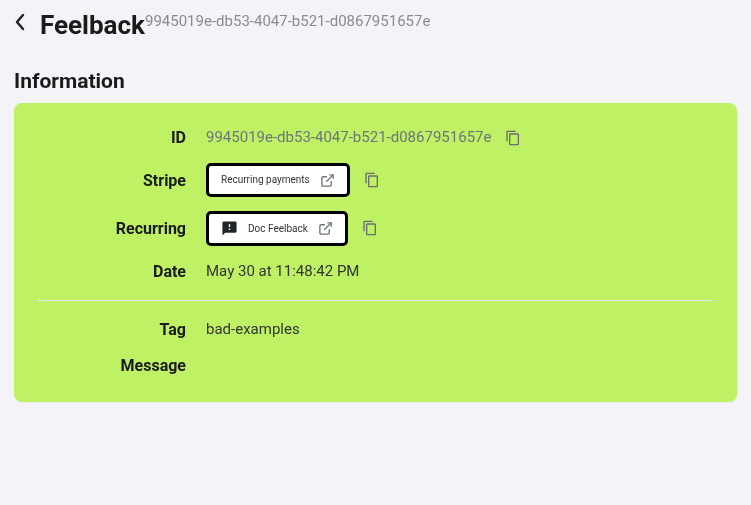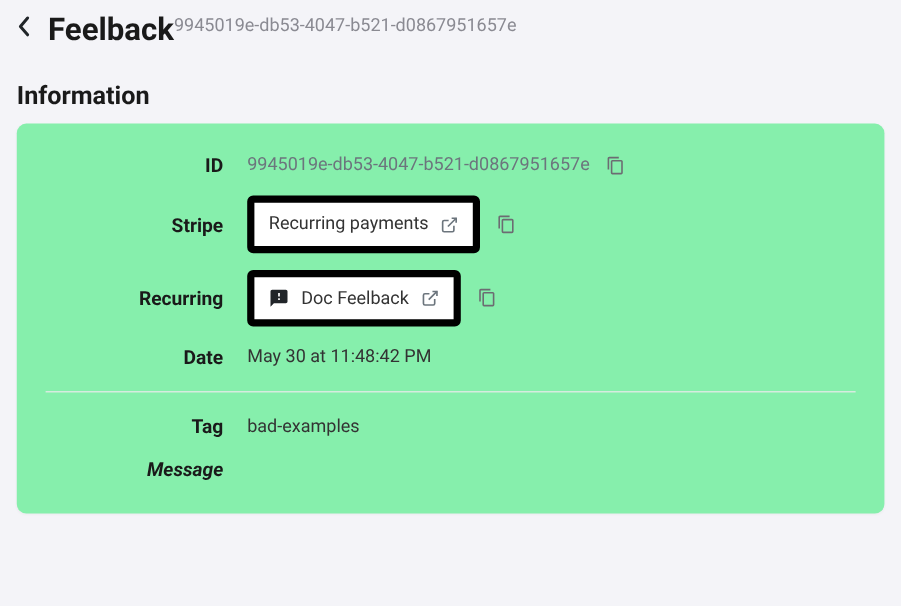--- a/index.html
+++ b/index.html
@@ -45,35 +45,34 @@
       color: #8a8a92;
       margin-top: 2px;
     }
     .section-title {
       font-size: 21px;
       font-weight: 700;
       color: #1a1a1a;
       padding: 24px 14px 10px 14px;
     }
     .card {
-      background: #86efac;
+      background: #bef264;
       border-radius: 8px;
       margin: 0 14px;
       padding: 16px 24px 20px 24px;
       box-shadow: 0 1px 2px rgba(0,0,0,0.03);
     }
     .row {
       display: flex;
       align-items: center;
       padding: 7px 0;
       gap: 20px;
     }
     .row.align-top {
       align-items: flex-start;
-      font-style: italic;
     }
     .field-label {
       flex: 0 0 148px;
       text-align: right;
       font-size: 16px;
       font-weight: 700;
       color: #1a1a1a;
     }
     .align-top .field-label {
       padding-top: 1px;
@@ -87,24 +86,24 @@
       gap: 14px;
       line-height: 1.55;
     }
     .text-muted {
       color: #6c757d;
     }
     .chip {
       display: inline-flex;
       align-items: center;
       gap: 10px;
-      border: 6px solid #000000;
+      border: 3px solid #000000;
       border-radius: 5px;
       padding: 6px 12px;
-      font-size: 15px;
+      font-size: 10px;
       color: #333;
       background: #fff;
     }
     .chip .icon-prefix {
       color: #212529;
       display: inline-flex;
     }
     .chip .open-icon {
       color: #6c757d;
       display: inline-flex;

